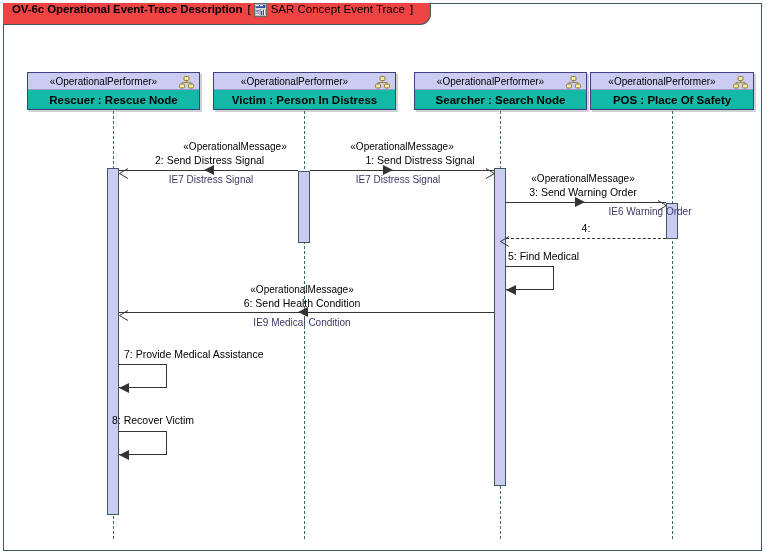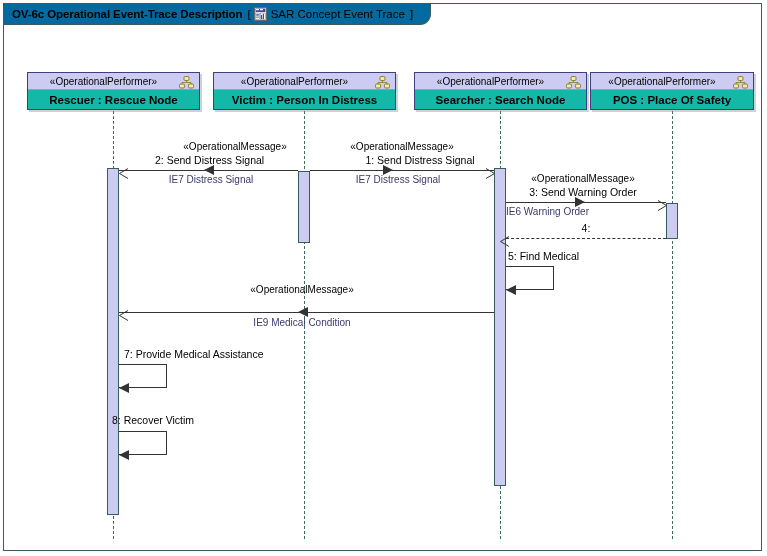--- a/index.html
+++ b/index.html
@@ -34,24 +34,24 @@
   }
   .frame-tab {
     position: absolute;
     left: 3px;
     top: 3px;
     height: 22px;
     box-sizing: border-box;
     border: 1px solid #3b5c5c;
     border-left: none;
     border-top: none;
-    background: #0369a1;
+    background: #ef4444;
     padding: 0 14px 0 9px;
     display: flex;
-    align-items: center;
+    align-items: flex-start;
     white-space: nowrap;
     border-bottom-right-radius: 11px;
   }
   .frame-title {
     font-size: 11.5px;
     font-weight: bold;
     color: #000000;
     letter-spacing: -0.1px;
   }
   .frame-bracket {
@@ -303,35 +303,36 @@
 
   <div class="msg-stereo" style="left:503px; top:173px; width:160px; text-align:center;">«OperationalMessage»</div>
   <div class="msg-label" style="left:503px; top:186px; width:160px; text-align:center;">3: Send Warning Order</div>
   <div class="msg-line" style="left:506px; top:202px; width:160px;"></div>
   <span class="arrow-open" style="left:657px; top:197px;">
     <svg width="10" height="11" viewBox="0 0 10 11">
         <path d="M1 0.5 L9.5 5.5 L1 10.5" fill="none" stroke="#333333" stroke-width="1"></path>
       </svg>
   </span>
   <div class="arrow solid-right" style="left:575px; top:197px;"></div>
-  <div class="msg-sub" style="left:506px; top:206px; width:192px; text-align:left;">IE6 Warning Order</div>
+  <div class="msg-sub" style="left:506px; top:206px; width:192px; text-align:center;padding-left:48px;">IE6 Warning Order</div>
 
   <div class="msg-label" style="left:506px; top:222px; width:160px; text-align:center;">4:</div>
   <div class="msg-line dashed" style="left:506px; top:238px; width:160px;"></div>
   <span class="arrow-open" style="left:500px; top:233px;">
     <svg width="10" height="11" viewBox="0 0 10 11">
         <path d="M9 0.5 L0.5 5.5 L9 10.5" fill="none" stroke="#333333" stroke-width="1"></path>
       </svg>
   </span>
 
   <div class="msg-label" style="left:508px; top:250px;">5: Find Medical</div>
   <div class="self-msg" style="left:506px; top:266px; width:48px; height:24px;"></div>
   <div class="arrow solid-left" style="left:506px; top:285px;"></div>
 
   <div class="msg-stereo" style="left:222px; top:284px; width:160px; text-align:center;">«OperationalMessage»</div>
+  <div class="msg-label" style="left:222px; top:297px; width:160px; text-align:center;">6: Send Health Condition</div>
   <div class="msg-line" style="left:119px; top:312px; width:375px;"></div>
   <span class="arrow-open" style="left:119px; top:307px;">
     <svg width="10" height="11" viewBox="0 0 10 11">
         <path d="M9 0.5 L0.5 5.5 L9 10.5" fill="none" stroke="#333333" stroke-width="1"></path>
       </svg>
   </span>
   <div class="arrow solid-left" style="left:298px; top:307px;"></div>
   <div class="msg-sub" style="left:222px; top:317px; width:160px; text-align:center;">IE9 Medical Condition</div>
 
   <div class="msg-label" style="left:124px; top:348px;">7: Provide Medical Assistance</div>

